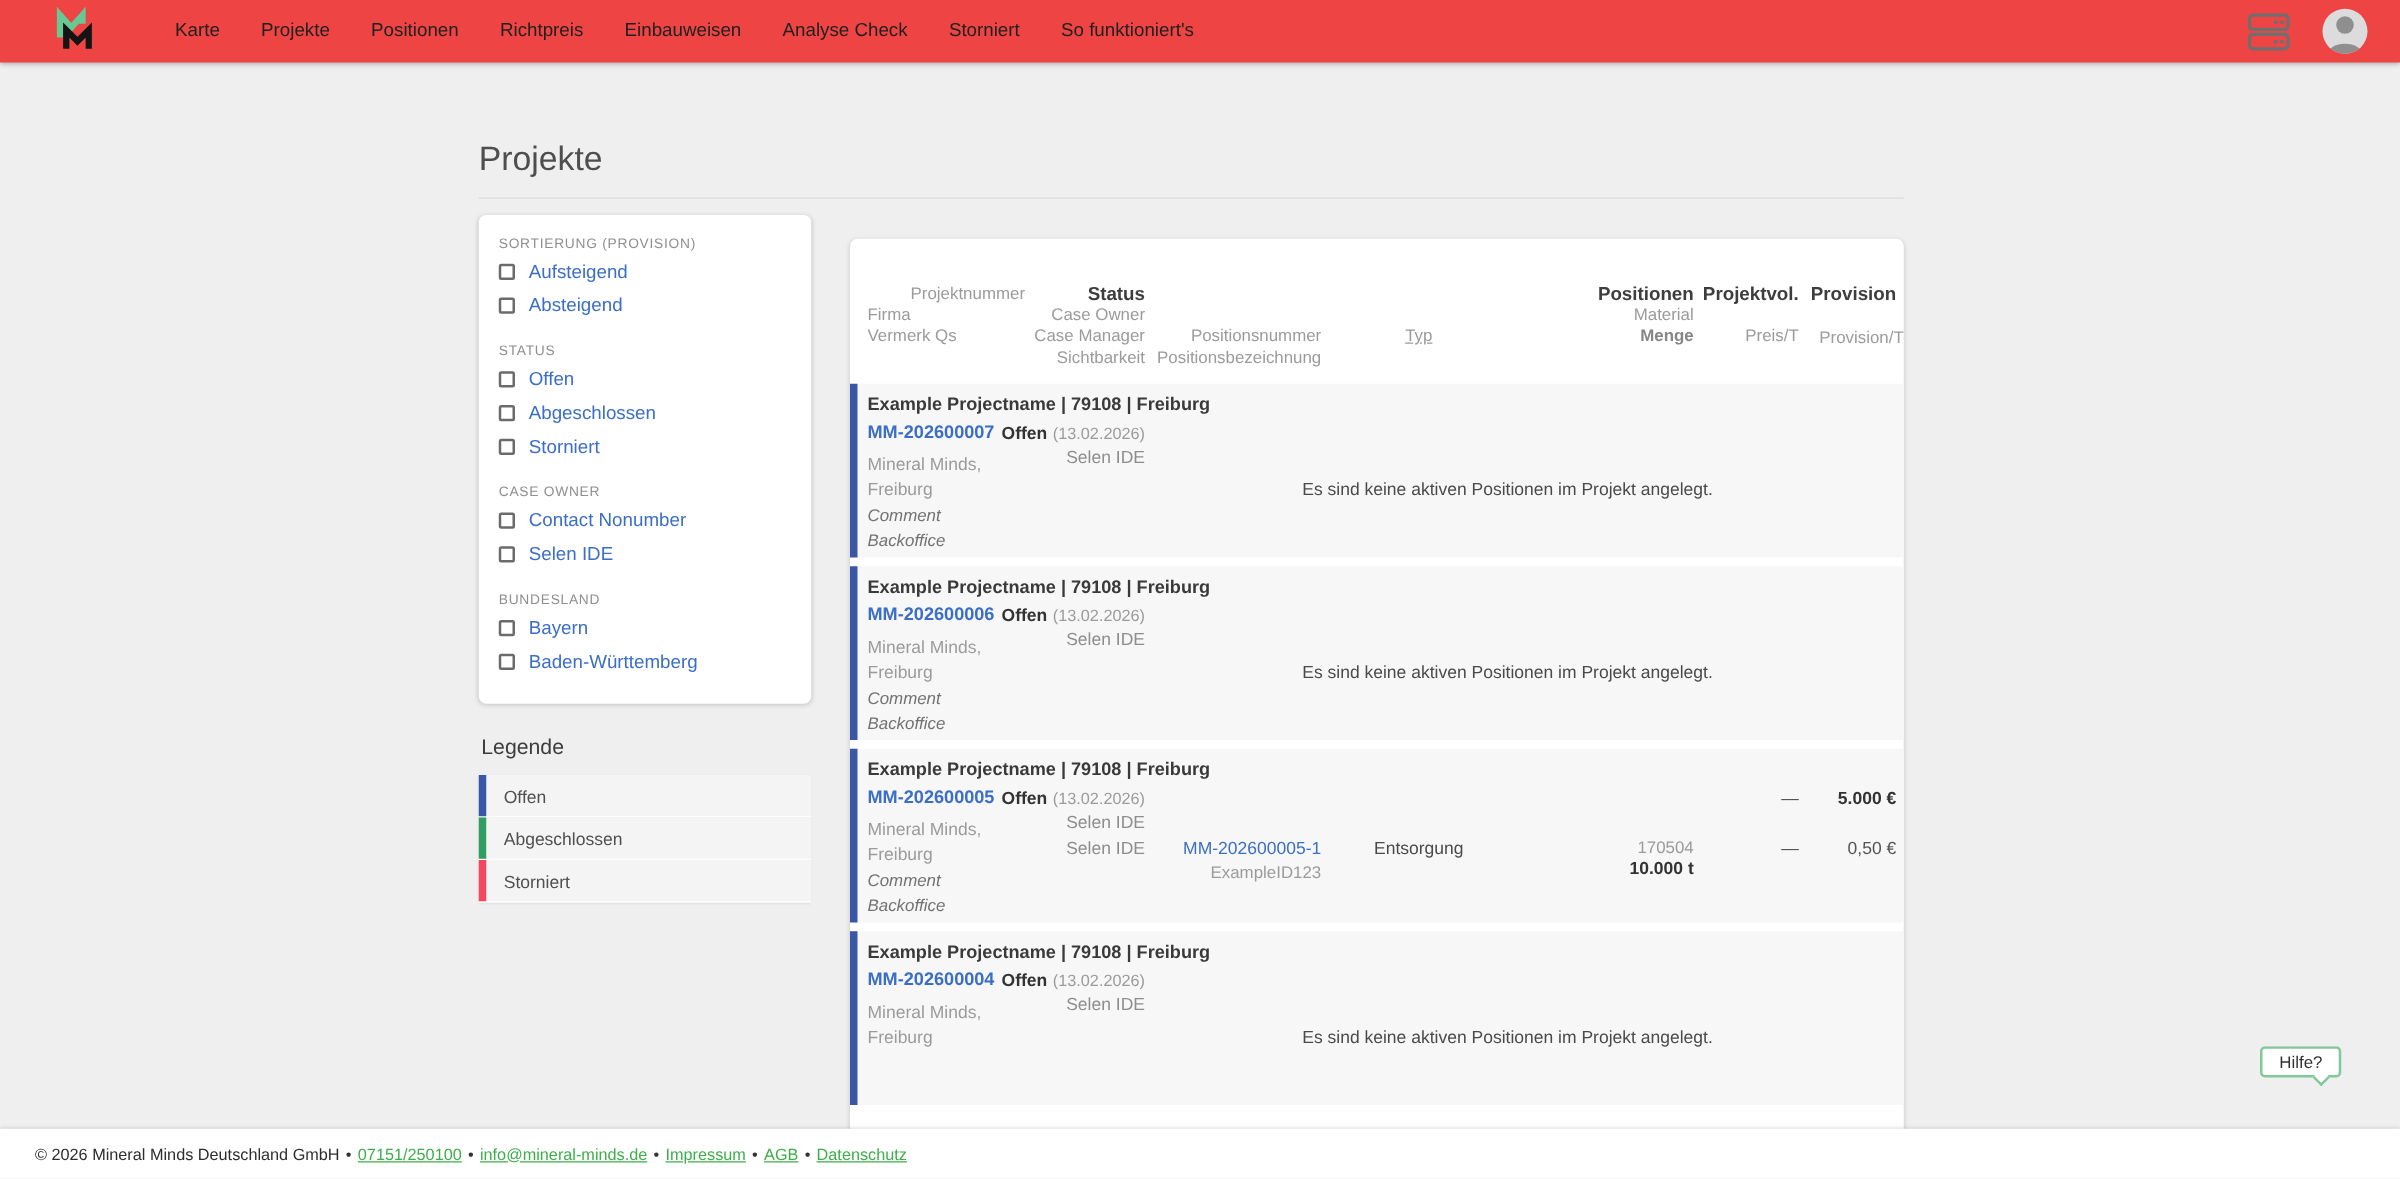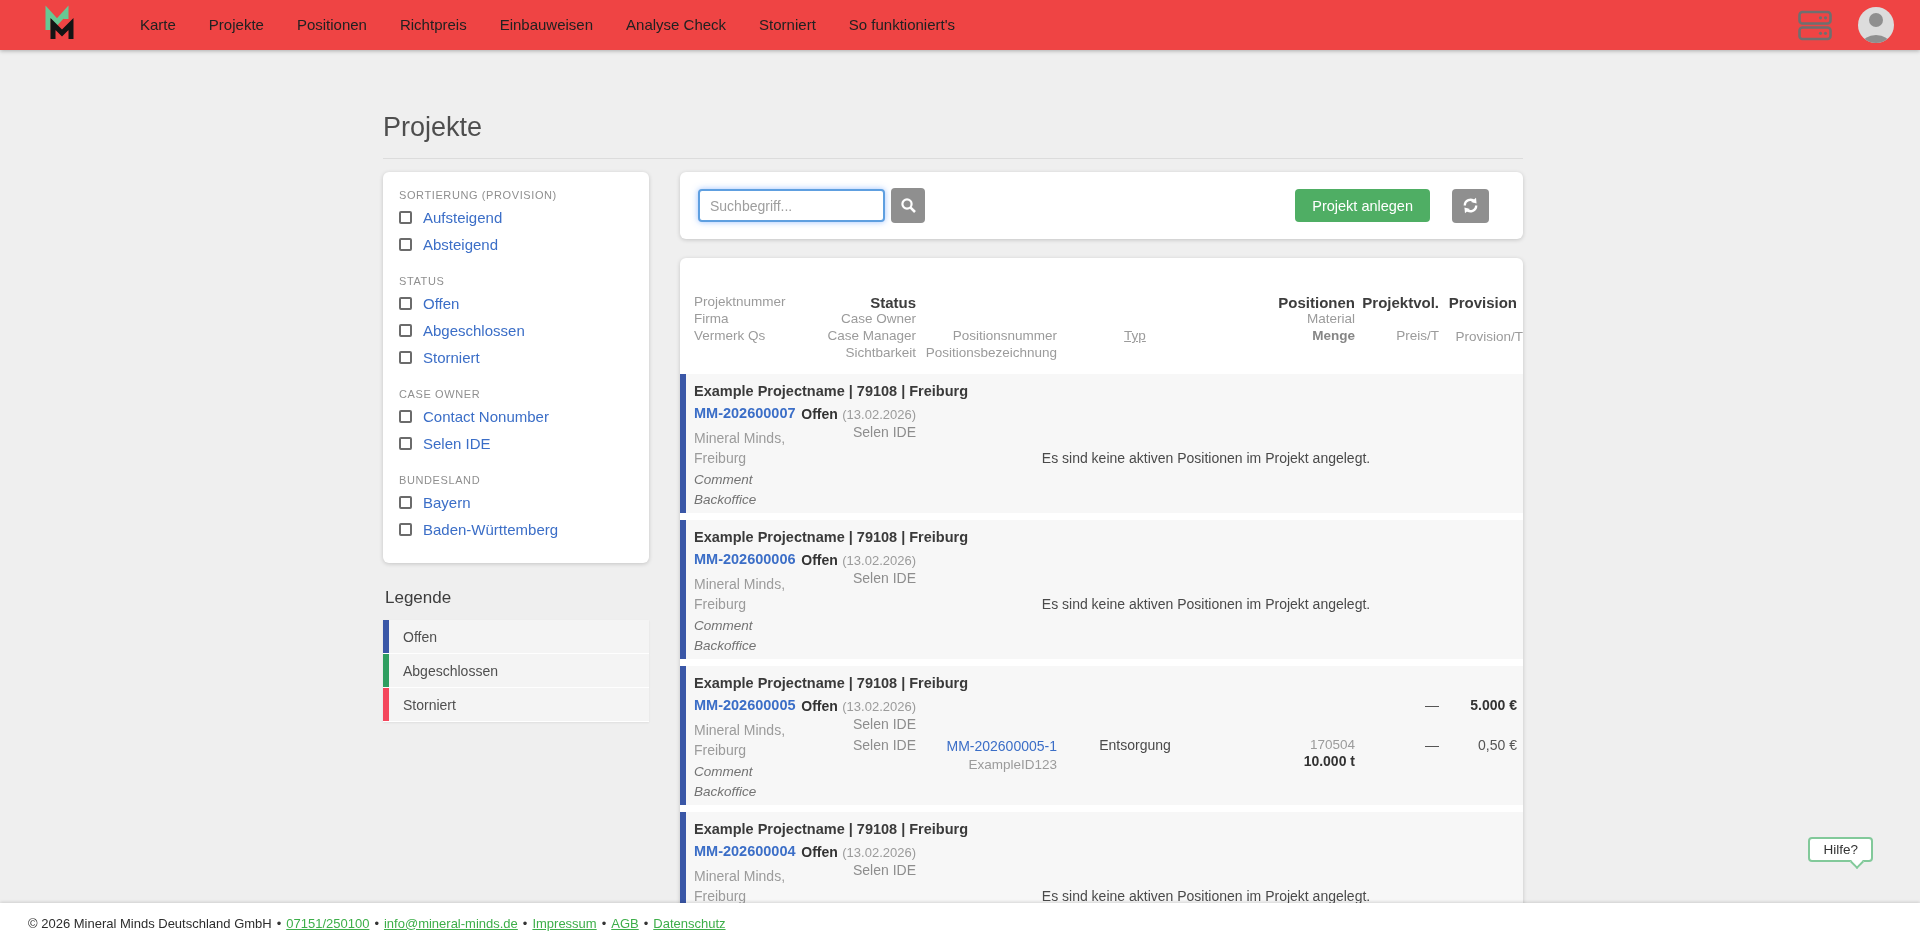--- a/index.html
+++ b/index.html
@@ -98,21 +98,21 @@
     background:#fff; border-radius:6px; box-shadow:0 1px 4px rgba(0,0,0,.18);
     margin-top:19px; padding-bottom:24px; overflow:hidden;
   }
   .tgrid { display:grid; grid-template-columns:140px 96px 141px 156px 142px 84px 84px; }
   .thead { grid-template-rows:22px 17px 17px 17px 17px; padding:14px 0 12px; }
   .h-bold { font-size:15px; font-weight:700; color:#3d3d3d; white-space:nowrap; }
   .h-sub  { font-size:13.5px; color:#9b9b9b; white-space:nowrap; }
   .padl { padding-left:14px; }
   .je { justify-self:end; }
   .h-projekttitel { grid-area:1/1/2/4; }
-  .h-projektnummer{ grid-area:2/1; }
+  .h-projektnummer{ grid-area:2/1;text-align:right; }
   .h-firma        { grid-area:3/1; }
   .h-vermerk      { grid-area:4/1; }
   .h-status       { grid-area:2/2; }
   .h-caseowner    { grid-area:3/2; }
   .h-casemanager  { grid-area:4/2; }
   .h-sichtbarkeit { grid-area:5/2; }
   .h-posnummer    { grid-area:4/3; }
   .h-posbez       { grid-area:5/3; }
   .h-typ          { grid-area:4/4; justify-self:center;text-decoration:underline; }
   .h-positionen   { grid-area:2/5; }
@@ -275,39 +275,20 @@
             <span class="legend-label">Abgeschlossen</span>
           </div>
           <div class="legend-row">
             <span class="legend-bar" style="background-color: rgb(244, 70, 92);"></span>
             <span class="legend-label">Storniert</span>
           </div>
         </div>
       </aside>
 
       <div class="main-col">
-        <div class="search-card">
-          <input class="search-input" type="text" placeholder="Suchbegriff..." style="">
-          <button class="search-btn">
-            <svg width="17" height="17" viewBox="0 0 17 17">
-              <circle cx="7" cy="7" r="4.6" fill="none" stroke="#fff" stroke-width="2.2"></circle>
-              <line x1="10.6" y1="10.6" x2="15" y2="15" stroke="#fff" stroke-width="2.6"></line>
-            </svg>
-          </button>
-          <div class="spacer"></div>
-          <button class="create-btn">Projekt anlegen</button>
-          <button class="refresh-btn">
-            <svg width="19" height="19" viewBox="0 0 20 20">
-              <path d="M4 10 a6 6 0 0 1 10.4 -4.1" fill="none" stroke="#fff" stroke-width="2.5"></path>
-              <polygon points="15.8,1.8 16.4,8 10.6,6.4" fill="#fff"></polygon>
-              <path d="M16 10 a6 6 0 0 1 -10.4 4.1" fill="none" stroke="#fff" stroke-width="2.5"></path>
-              <polygon points="4.2,18.2 3.6,12 9.4,13.6" fill="#fff"></polygon>
-            </svg>
-          </button>
-        </div>
 
         <div class="table-card">
 
           <div class="tgrid thead">
             <div class="h-sub padl h-projektnummer">Projektnummer</div>
             <div class="h-sub padl h-firma">Firma</div>
             <div class="h-sub padl h-vermerk">Vermerk Qs</div>
             <div class="h-bold je h-status">Status</div>
             <div class="h-sub je h-caseowner">Case Owner</div>
             <div class="h-sub je h-casemanager">Case Manager</div>

